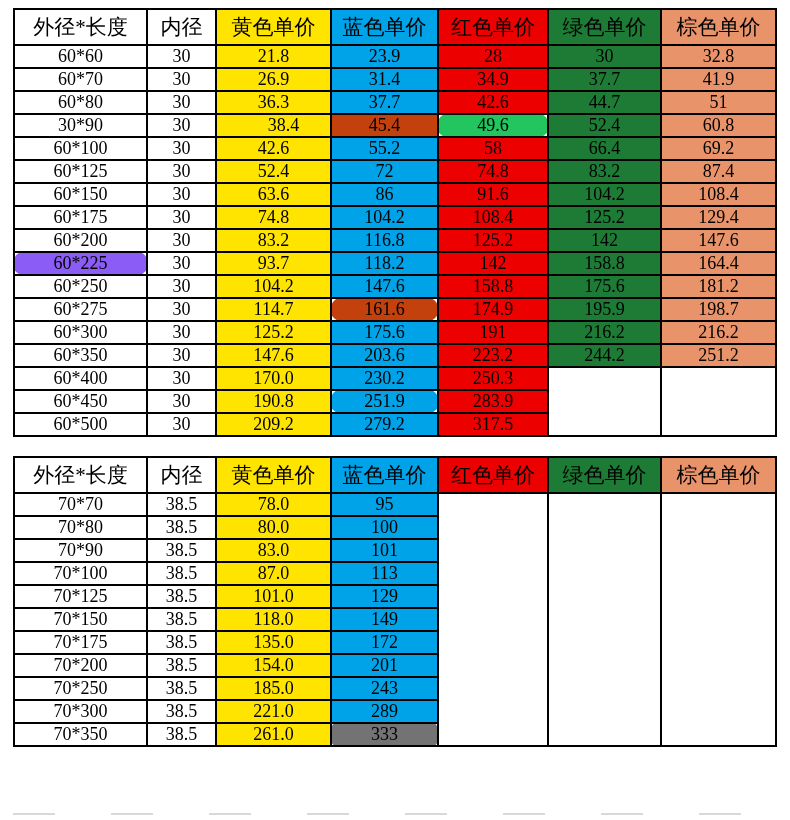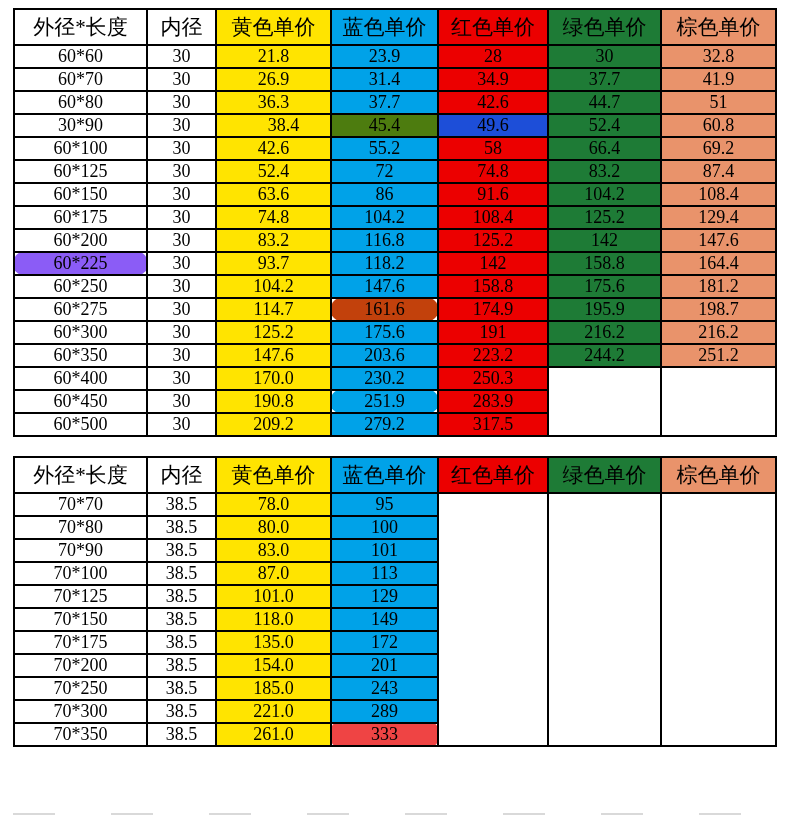--- a/index.html
+++ b/index.html
@@ -113,22 +113,22 @@
           <td style="background: rgb(255, 228, 0);">36.3</td>
           <td style="background: rgb(0, 162, 232);">37.7</td>
           <td style="background: rgb(236, 0, 0);">42.6</td>
           <td style="background: rgb(30, 123, 54);">44.7</td>
           <td style="background: rgb(233, 147, 107);">51</td>
         </tr>
         <tr>
           <td style="background: rgb(255, 255, 255);">30*90</td>
           <td style="background: rgb(255, 255, 255);">30</td>
           <td style="background: rgb(255, 228, 0); padding-left: 20px;">38.4</td>
-          <td style="background: #4d7c0f;">45.4</td>
-          <td style="background: #1d4ed8;">49.6</td>
+          <td style="background: #c2410c;">45.4</td>
+          <td style="background: #22c55e; border-radius: 9px;">49.6</td>
           <td style="background: rgb(30, 123, 54);">52.4</td>
           <td style="background: rgb(233, 147, 107);">60.8</td>
         </tr>
         <tr>
           <td style="background: rgb(255, 255, 255);">60*100</td>
           <td style="background: rgb(255, 255, 255);">30</td>
           <td style="background: rgb(255, 228, 0);">42.6</td>
           <td style="background: rgb(0, 162, 232);">55.2</td>
           <td style="background: rgb(236, 0, 0);">58</td>
           <td style="background: rgb(30, 123, 54);">66.4</td>
@@ -322,18 +322,18 @@
         <tr>
           <td style="background: rgb(255, 255, 255);">70*300</td>
           <td style="background: rgb(255, 255, 255);">38.5</td>
           <td style="background: rgb(255, 228, 0);">221.0</td>
           <td style="background: rgb(0, 162, 232);">289</td>
         </tr>
         <tr>
           <td style="background: rgb(255, 255, 255);">70*350</td>
           <td style="background: rgb(255, 255, 255);">38.5</td>
           <td style="background: rgb(255, 228, 0);">261.0</td>
-          <td style="background: #ef4444; border-radius: 6px;">333</td>
+          <td style="background: #737373; border-radius: 6px;">333</td>
         </tr>
       </tbody>
     </table>
   <div class="next-row-hint"></div>
 </div>
 
 </body></html>

